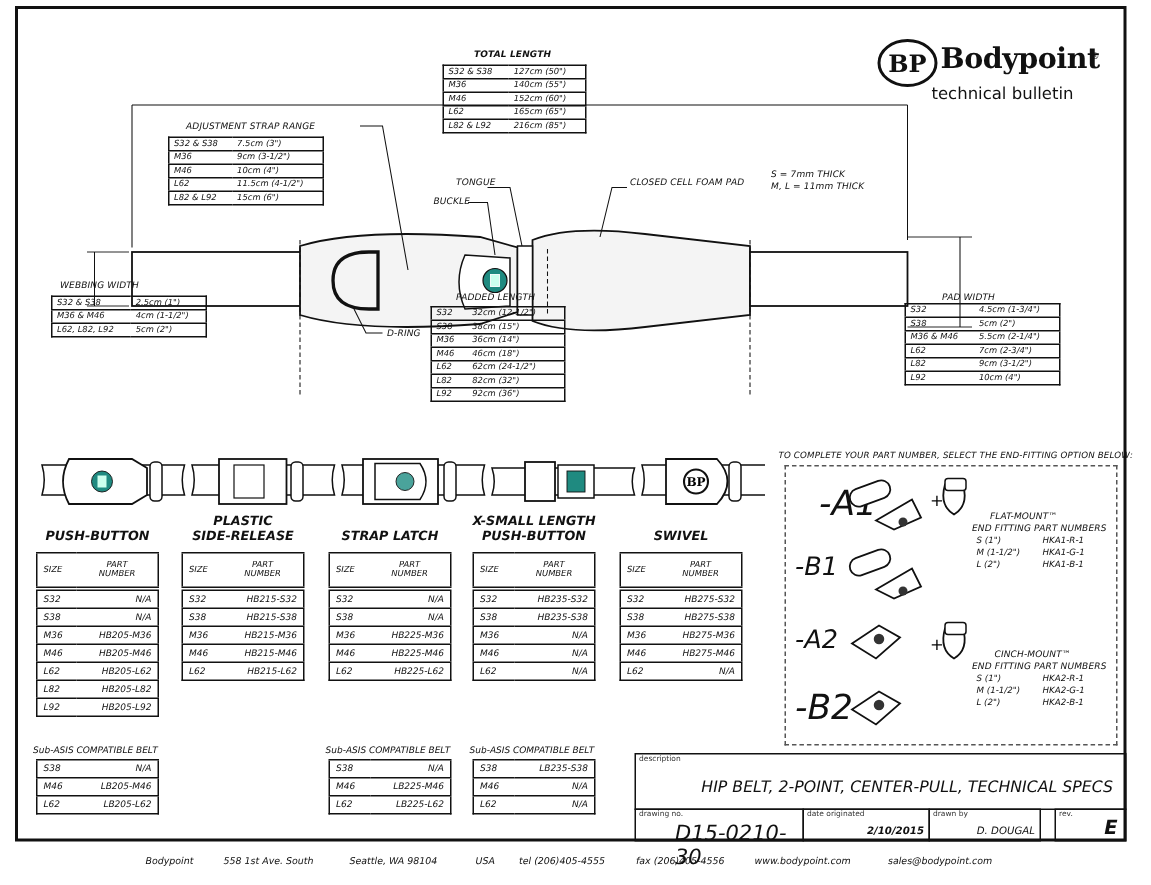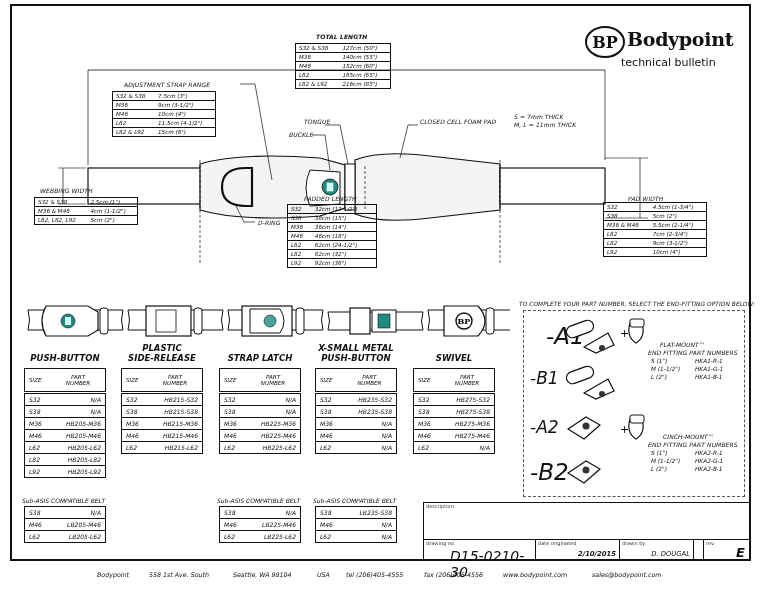--- a/index.html
+++ b/index.html
@@ -389,21 +389,21 @@
         <tr>
           <td>M46</td>
         <td class="pn">LB225-M46</td>
         </tr>
         <tr>
           <td>L62</td>
         <td class="pn">LB225-L62</td>
         </tr>
       </tbody>
     </table>
-    <div class="abs ptitle" style="left: 305px; top: 343px; width: 102px;">X-SMALL METAL</div>
+    <div class="abs ptitle" style="left: 305px; top: 343px; width: 102px;">X-SMALL LENGTH</div>
     <div class="abs ptitle" style="left: 305px; top: 353px; width: 102px;">PUSH-BUTTON</div>
     <table class="parts abs" style="left: 315px; top: 368px;">
       <thead>
         <tr>
           <td>SIZE</td>
     <td class="pn"><span>PART</span><br><span>NUMBER</span></td>
         </tr>
       </thead>
       <tbody>
         <tr>
@@ -547,20 +547,21 @@
       <span style="position:absolute;left:44px">HKA2-G-1</span>
     </div>
     <div style="position: relative; height: 8px; width: 90px; font-style: italic; font-size: 5.8px;">
       <span style="position:absolute;left:0">L (2")</span>
       <span style="position:absolute;left:44px">HKA2-B-1</span>
     </div>
   </div>
 
 <div class="tbox" style="left:423px;top:502px;width:328px;height:38px;">
   <span class="tsmall">description</span>
+  <div class="it" style="position:absolute;right:8px;top:16px;font-size:10.5px;">HIP BELT, 2-POINT, CENTER-PULL, TECHNICAL SPECS</div>
 </div>
 <div class="tbox" style="left:423px;top:539px;width:113px;height:22px;">
   <span class="tsmall">drawing no.</span>
   <div class="it" style="position:absolute;left:26px;top:8px;font-size:14px;">D15-0210-30</div>
 </div>
 <div class="tbox" style="left:535px;top:539px;width:85px;height:22px;">
   <span class="tsmall">date originated</span>
   <div class="it" style="position:absolute;right:3px;top:10px;font-size:6.8px;font-weight:bold;">2/10/2015</div>
 </div>
 <div class="tbox" style="left:619px;top:539px;width:75px;height:22px;">

